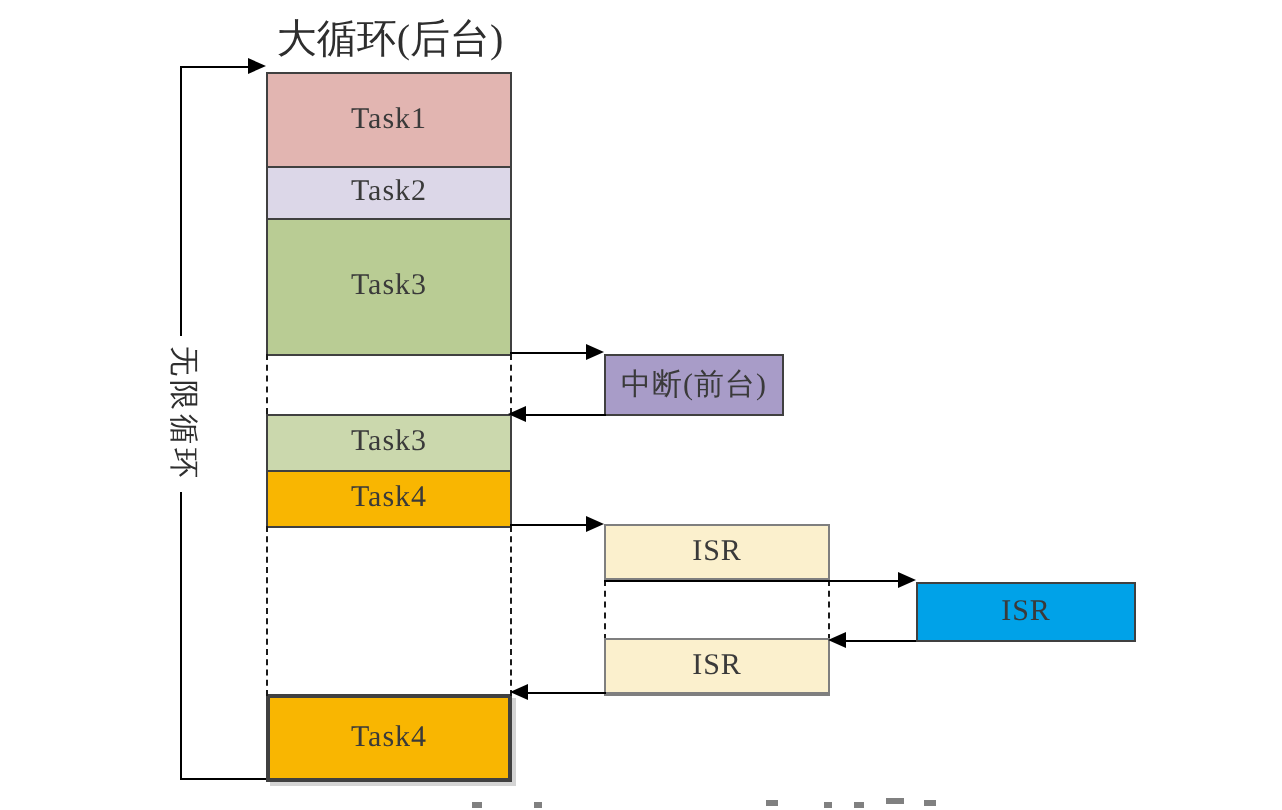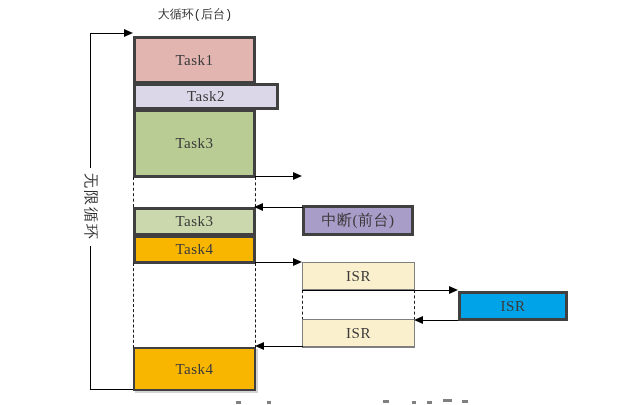--- a/index.html
+++ b/index.html
@@ -2,66 +2,66 @@
 <html><head>
 <meta charset="utf-8">
 <style>
   html,body{margin:0;padding:0;background:#fff;}
   #stage{
     position:relative;width:641px;height:405px;background:#ffffff;overflow:hidden;
     font-family:"Liberation Serif","DejaVu Serif",serif;color:#333;
   }
   .abs{position:absolute;box-sizing:border-box;}
   .box{
-    position:absolute;box-sizing:border-box;border:3px solid #404040;
+    position:absolute;box-sizing:border-box;border:1px solid #404040;
     display:flex;align-items:center;justify-content:center;
     font-size:15px;color:#3a3a3a;letter-spacing:0.5px;
   }
   .box.thick{border-width:2px;box-shadow:2px 2px 0 rgba(160,160,160,.45);}
   .box.grayborder{border:1px solid #7f7f7f;border-bottom-width:2px;}
   .hline{position:absolute;height:0;border-top:1px solid #000;}
   .vline{position:absolute;width:0;border-left:1px solid #000;}
   .vdash{position:absolute;width:0;border-left:1px dashed #1a1a1a;}
   .ah-r{position:absolute;width:0;height:0;border-top:4px solid transparent;border-bottom:4px solid transparent;border-left:9px solid #000;}
   .ah-l{position:absolute;width:0;height:0;border-top:4px solid transparent;border-bottom:4px solid transparent;border-right:9px solid #000;}
-  .lbl{position:absolute;text-align:center;font-size:12px;color:#2e2e2e;font-family:Liberation Mono, monospace;}
+  .lbl{position:absolute;text-align:center;font-size:20px;color:#2e2e2e;}
   #loop-label{
     width:78px;height:18px;line-height:18px;background:#fff;text-align:center;
     transform:rotate(90deg);font-size:15px;letter-spacing:2px;color:#2e2e2e;
   }
   .cap-frag{position:absolute;height:3px;background:#555;opacity:.75;}
 </style>
 </head>
 <body>
 
 <div id="stage">
 
   <div class="lbl" style="left:110px;top:6px;width:170px;">大循环(后台)</div>
 
   <div class="vline" style="left:90px;top:33px;height:357px;"></div>
   <div class="hline" style="left:90px;top:33px;width:36px;"></div>
   <div class="ah-r" style="left:124px;top:29px;"></div>
   <div class="hline" style="left:90px;top:389px;width:43px;"></div>
   <div id="loop-label" class="abs" style="left:52px;top:198px;">无限循环</div>
 
   <div class="box" style="left: 133px; top: 36px; width: 123px; height: 48px; background-color: rgb(226, 181, 177);">Task1</div>
-  <div class="box" style="left: 133px; top: 83px; width: 146px; height: 27px; background-color: rgb(220, 215, 232);">Task2</div>
+  <div class="box" style="left: 133px; top: 83px; width: 123px; height: 27px; background-color: rgb(220, 215, 232);">Task2</div>
   <div class="box" style="left: 133px; top: 109px; width: 123px; height: 69px; background-color: rgb(185, 204, 148);">Task3</div>
   <div class="box" style="left: 133px; top: 207px; width: 123px; height: 29px; background-color: rgb(203, 216, 173);">Task3</div>
   <div class="box" style="left: 133px; top: 235px; width: 123px; height: 29px; background-color: rgb(249, 182, 1);">Task4</div>
   <div class="box thick" style="left: 133px; top: 347px; width: 123px; height: 44px; background-color: rgb(249, 182, 1);">Task4</div>
 
   <div class="vdash" style="left:133px;top:177px;height:30px;"></div>
   <div class="vdash" style="left:255px;top:177px;height:30px;"></div>
   <div class="vdash" style="left:133px;top:263px;height:85px;"></div>
   <div class="vdash" style="left:255px;top:263px;height:85px;"></div>
   <div class="vdash" style="left:302px;top:290px;height:30px;"></div>
   <div class="vdash" style="left:414px;top:290px;height:30px;"></div>
 
-  <div class="box" style="left: 302px; top: 177px; width: 112px; height: 31px; background-color: rgb(168, 156, 200); margin-top: 28px;">中断(前台)</div>
+  <div class="box" style="left: 302px; top: 177px; width: 90px; height: 31px; background-color: rgb(168, 156, 200);">中断(前台)</div>
 
   <div class="box grayborder" style="left: 302px; top: 262px; width: 113px; height: 29px; background-color: rgb(251, 240, 205);">ISR</div>
   <div class="box grayborder" style="left: 302px; top: 319px; width: 113px; height: 29px; background-color: rgb(251, 240, 205);">ISR</div>
 
   <div class="box" style="left: 458px; top: 291px; width: 110px; height: 30px; background-color: rgb(0, 162, 232);">ISR</div>
 
   <div class="hline" style="left:255px;top:176px;width:40px;"></div>
   <div class="ah-r" style="left:293px;top:172px;"></div>
 
   <div class="hline" style="left:262px;top:207px;width:41px;"></div>

